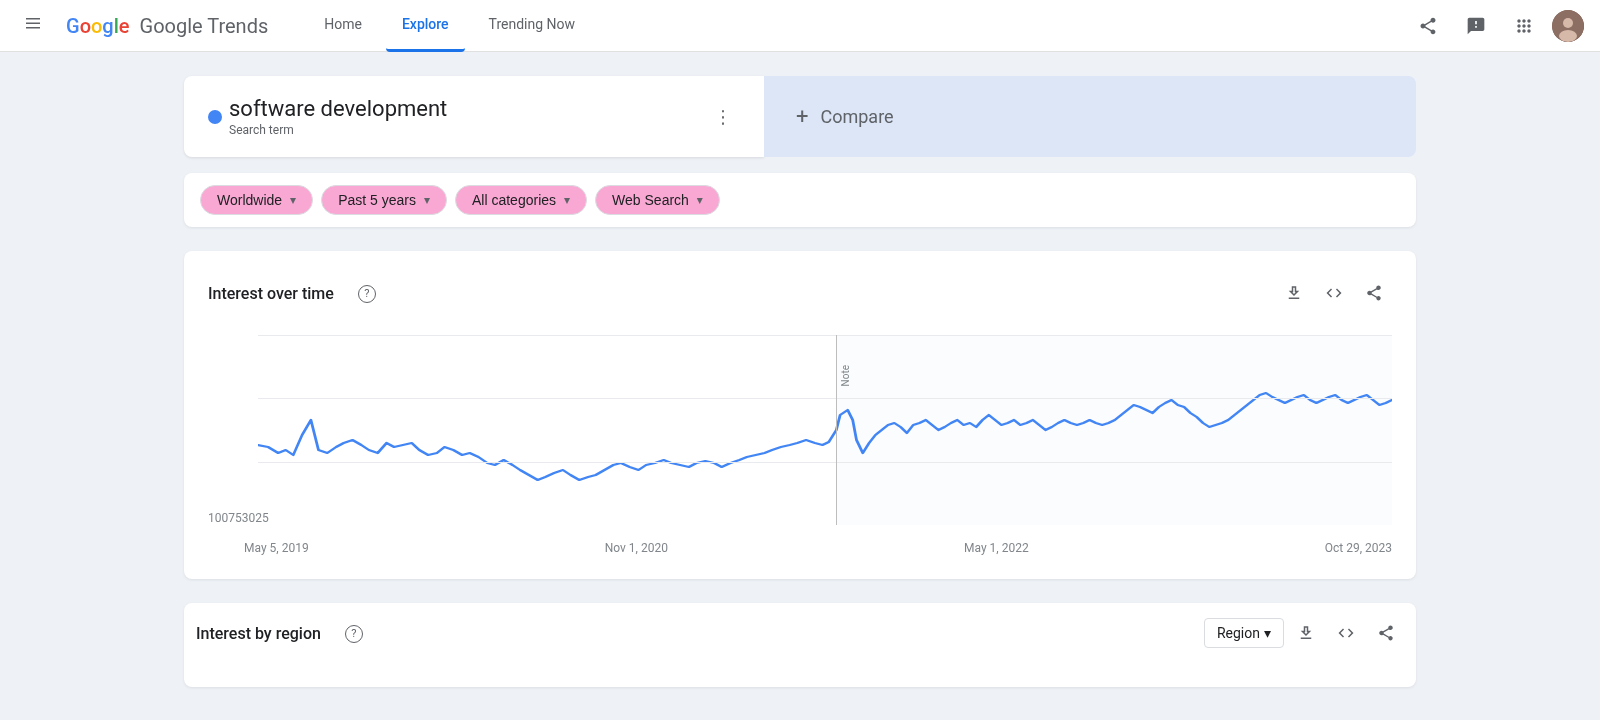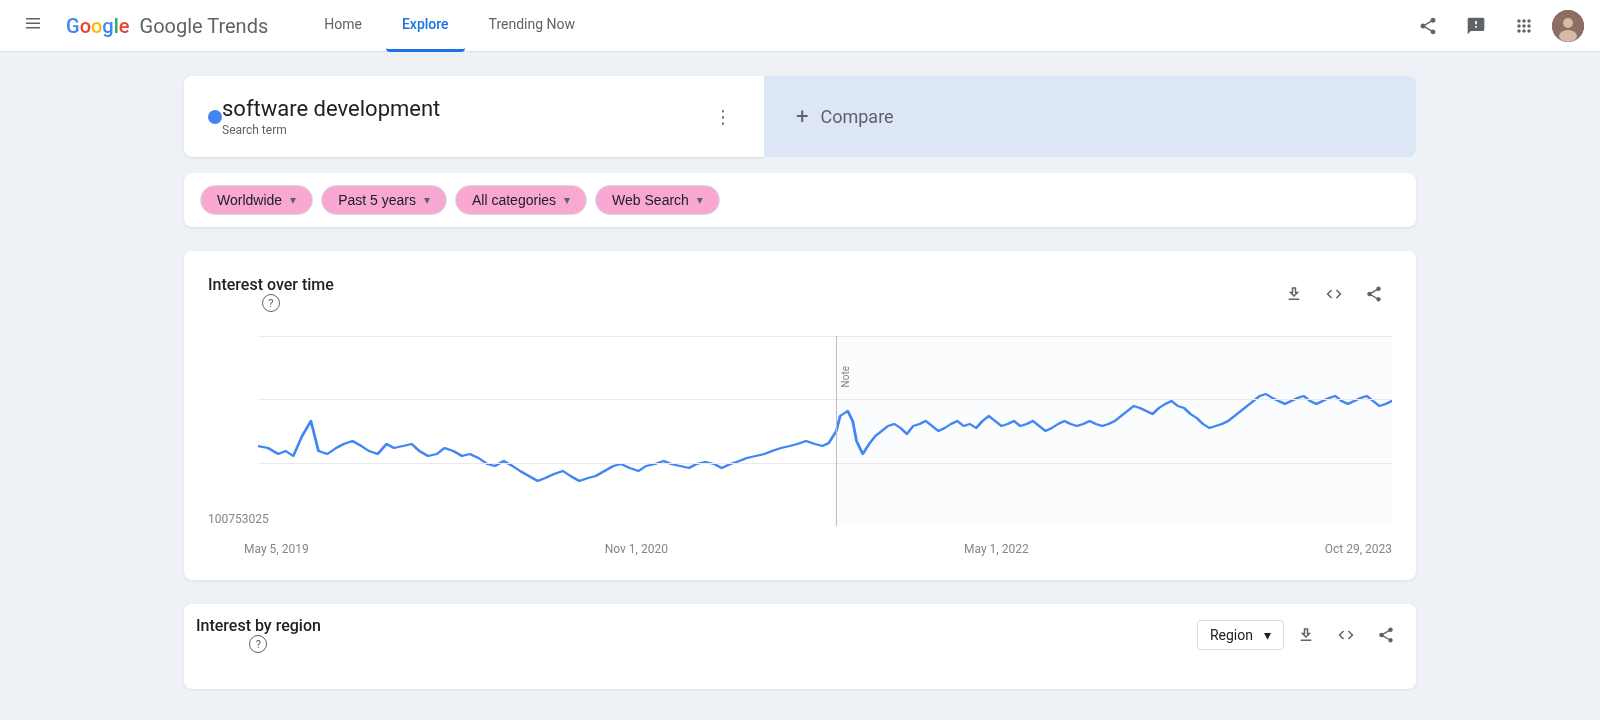--- a/index.html
+++ b/index.html
@@ -125,21 +125,21 @@
       gap: 0;
       margin-bottom: 16px;
     }
     .search-card {
       background: #fff;
       border-radius: 8px 0 0 8px;
       flex: 0 0 580px;
       padding: 20px 24px;
       display: flex;
       align-items: center;
-      gap: 0;
+      gap: 7px;
       box-shadow: 0 1px 3px rgba(0,0,0,0.1);
     }
     .search-dot {
       width: 14px;
       height: 14px;
       border-radius: 50%;
       background: #4285F4;
       flex-shrink: 0;
     }
     .search-term-info {
@@ -220,23 +220,22 @@
       box-shadow: 0 1px 3px rgba(0,0,0,0.08);
     }
     .section-header {
       display: flex;
       align-items: center;
       justify-content: space-between;
       margin-bottom: 24px;
     }
     .section-title-row {
       display: flex;
-      align-items: center;
-      gap: 0;
-      flex-direction: column;
+      align-items: flex-end;
+      gap: 24px;
     }
     .section-title {
       font-size: 16px;
       font-weight: 500;
       color: #202124;
     }
     .help-icon {
       width: 18px;
       height: 18px;
       border: 1.5px solid #5f6368;
@@ -342,21 +341,21 @@
     }
     .region-select {
       border: 1px solid #dadce0;
       border-radius: 4px;
       padding: 6px 12px;
       font-size: 14px;
       color: #202124;
       cursor: pointer;
       display: flex;
       align-items: center;
-      gap: 11px;
+      gap: 4px;
     }
   </style>
 </head>
 <body>
 
 <header class="header">
   <div class="header-left">
     <div class="hamburger">
       <svg width="18" height="18" viewBox="0 0 18 18" fill="#5f6368">
         <path d="M2 13.5h14v-1.5H2v1.5zm0-4.5h14V7.5H2V9zm0-6v1.5h14V3H2z"></path>

